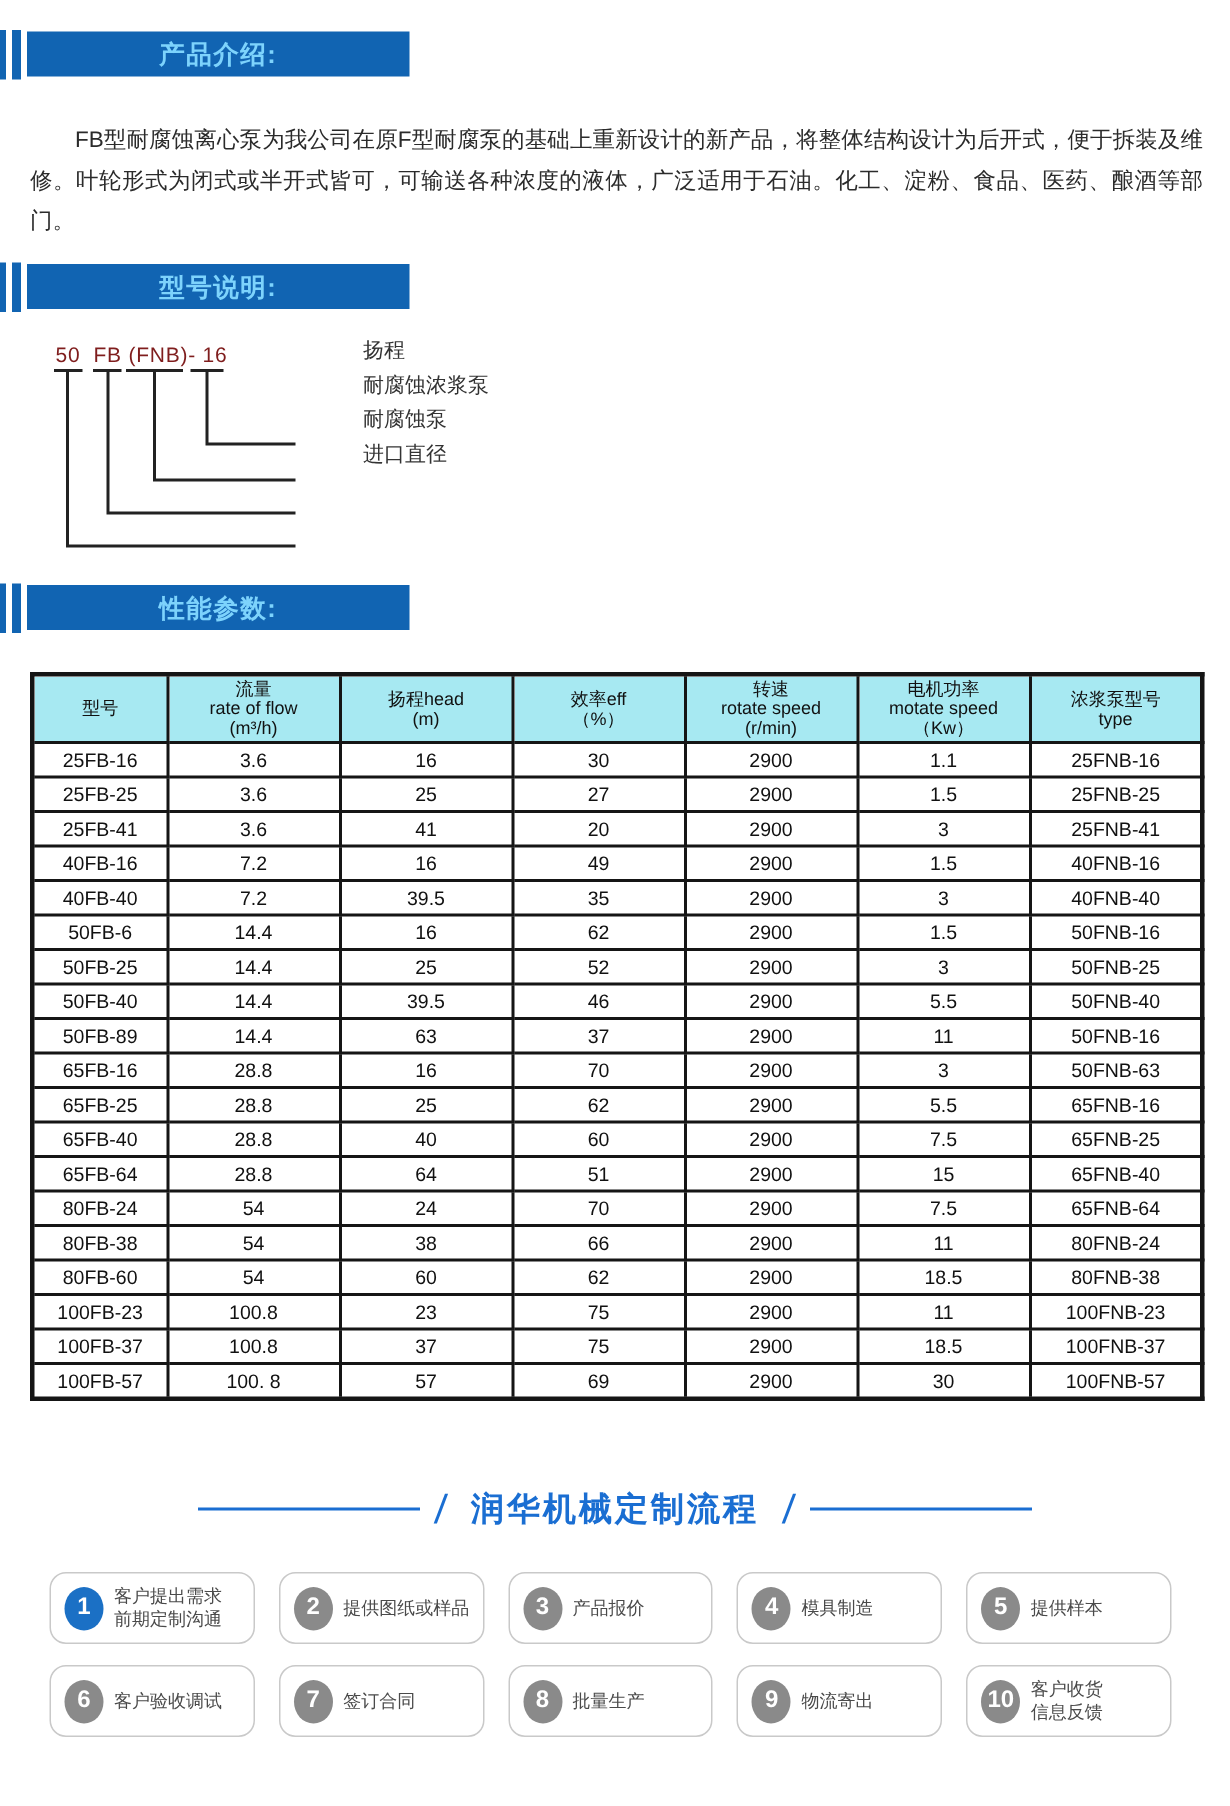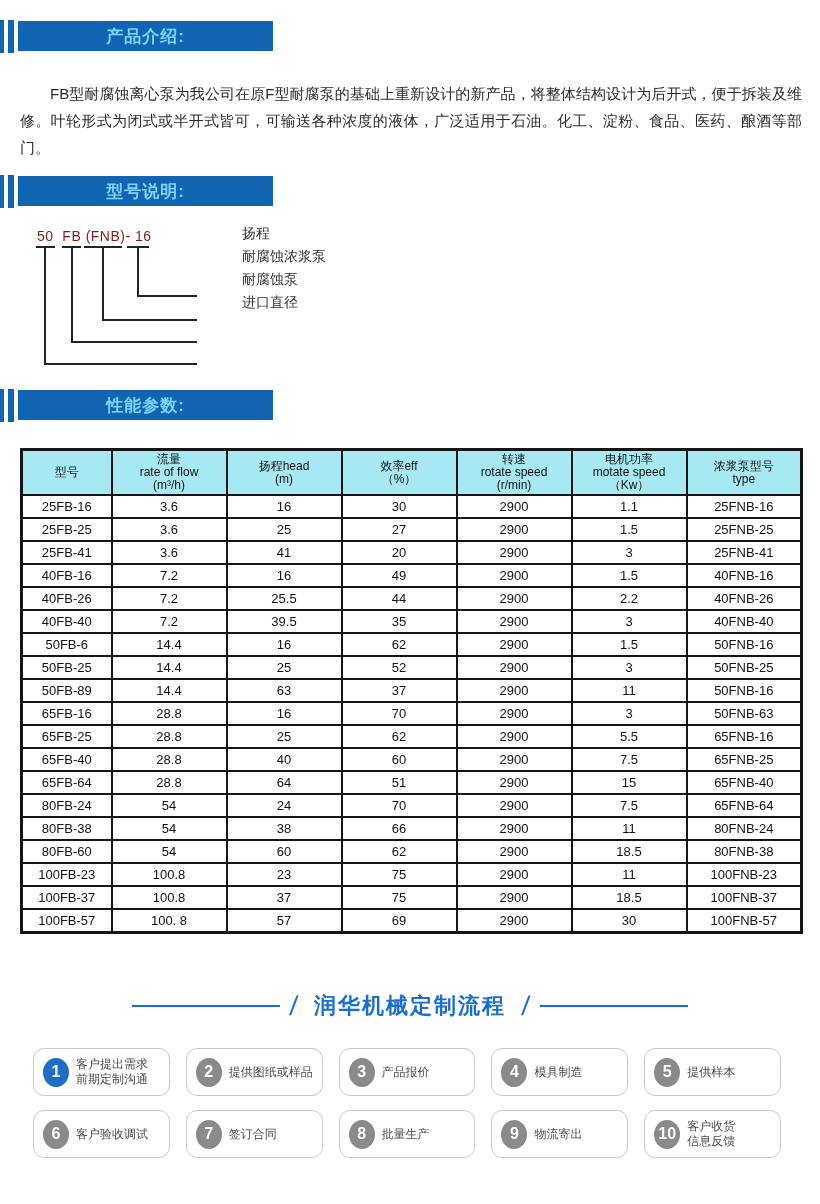--- a/index.html
+++ b/index.html
@@ -197,29 +197,20 @@
       <tr>
         <td>40FB-16</td>
         <td>7.2</td>
         <td>16</td>
         <td>49</td>
         <td>2900</td>
         <td>1.5</td>
         <td>40FNB-16</td>
       </tr>
       <tr>
-        <td>40FB-26</td>
-        <td>7.2</td>
-        <td>25.5</td>
-        <td>44</td>
-        <td>2900</td>
-        <td>2.2</td>
-        <td>40FNB-26</td>
-      </tr>
-      <tr>
         <td>40FB-40</td>
         <td>7.2</td>
         <td>39.5</td>
         <td>35</td>
         <td>2900</td>
         <td>3</td>
         <td>40FNB-40</td>
       </tr>
       <tr>
         <td>50FB-6</td>
@@ -231,20 +222,29 @@
         <td>50FNB-16</td>
       </tr>
       <tr>
         <td>50FB-25</td>
         <td>14.4</td>
         <td>25</td>
         <td>52</td>
         <td>2900</td>
         <td>3</td>
         <td>50FNB-25</td>
+      </tr>
+      <tr>
+        <td>50FB-40</td>
+        <td>14.4</td>
+        <td>39.5</td>
+        <td>46</td>
+        <td>2900</td>
+        <td>5.5</td>
+        <td>50FNB-40</td>
       </tr>
       <tr>
         <td>50FB-89</td>
         <td>14.4</td>
         <td>63</td>
         <td>37</td>
         <td>2900</td>
         <td>11</td>
         <td>50FNB-16</td>
       </tr>

